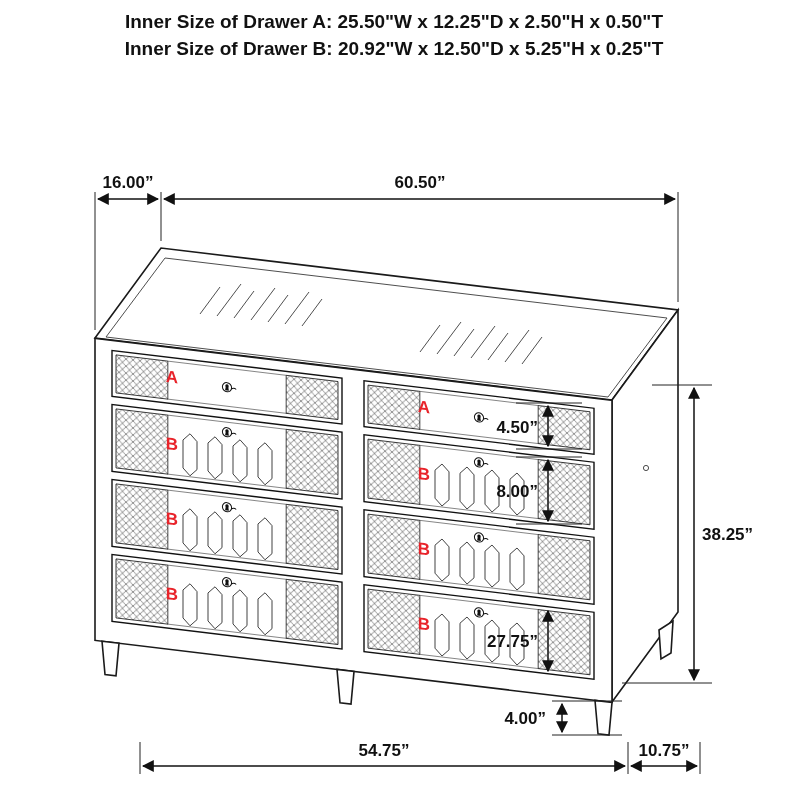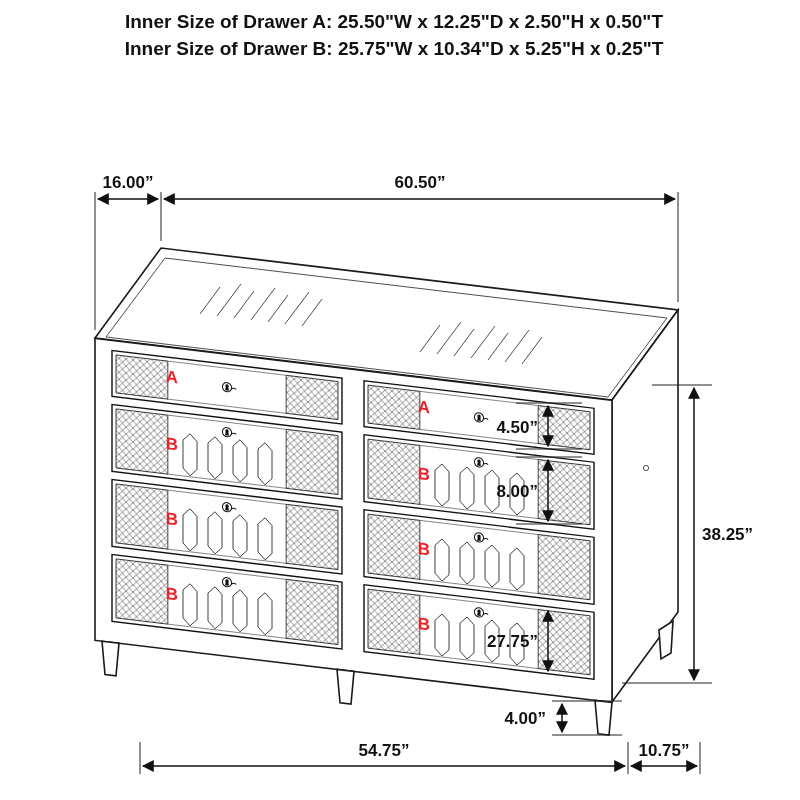--- a/index.html
+++ b/index.html
@@ -15,21 +15,21 @@
   .dtext { font:bold 17px "Liberation Sans", sans-serif; fill:#111; }
   .dlabel { font:bold 17px "Liberation Sans", sans-serif; }
 </style>
 </head>
 <body>
 
 <div class="canvas">
 
   <div class="title">
     <div>Inner Size of Drawer A: 25.50"W x 12.25"D x 2.50"H x 0.50"T</div>
-    <div>Inner Size of Drawer B: 25.75"W x 10.34"D x 5.25"H x 0.25"T</div>
+    <div>Inner Size of Drawer B: 20.92"W x 12.50"D x 5.25"H x 0.25"T</div>
   </div>
 
   <svg width="800" height="800" viewBox="0 0 800 800">
     <defs>
       <pattern id="lat" width="7" height="7" patternUnits="userSpaceOnUse">
         <path d="M0,7 L7,0 M0,0 L7,7" stroke="#4a4a4a" stroke-width="0.6" fill="none"></path>
       </pattern>
       <marker id="arr" viewBox="0 0 10 10" refX="9" refY="5" markerWidth="8" markerHeight="8" orient="auto-start-reverse">
         <path d="M0,0 L10,5 L0,10 Z" fill="#111"></path>
       </marker>

